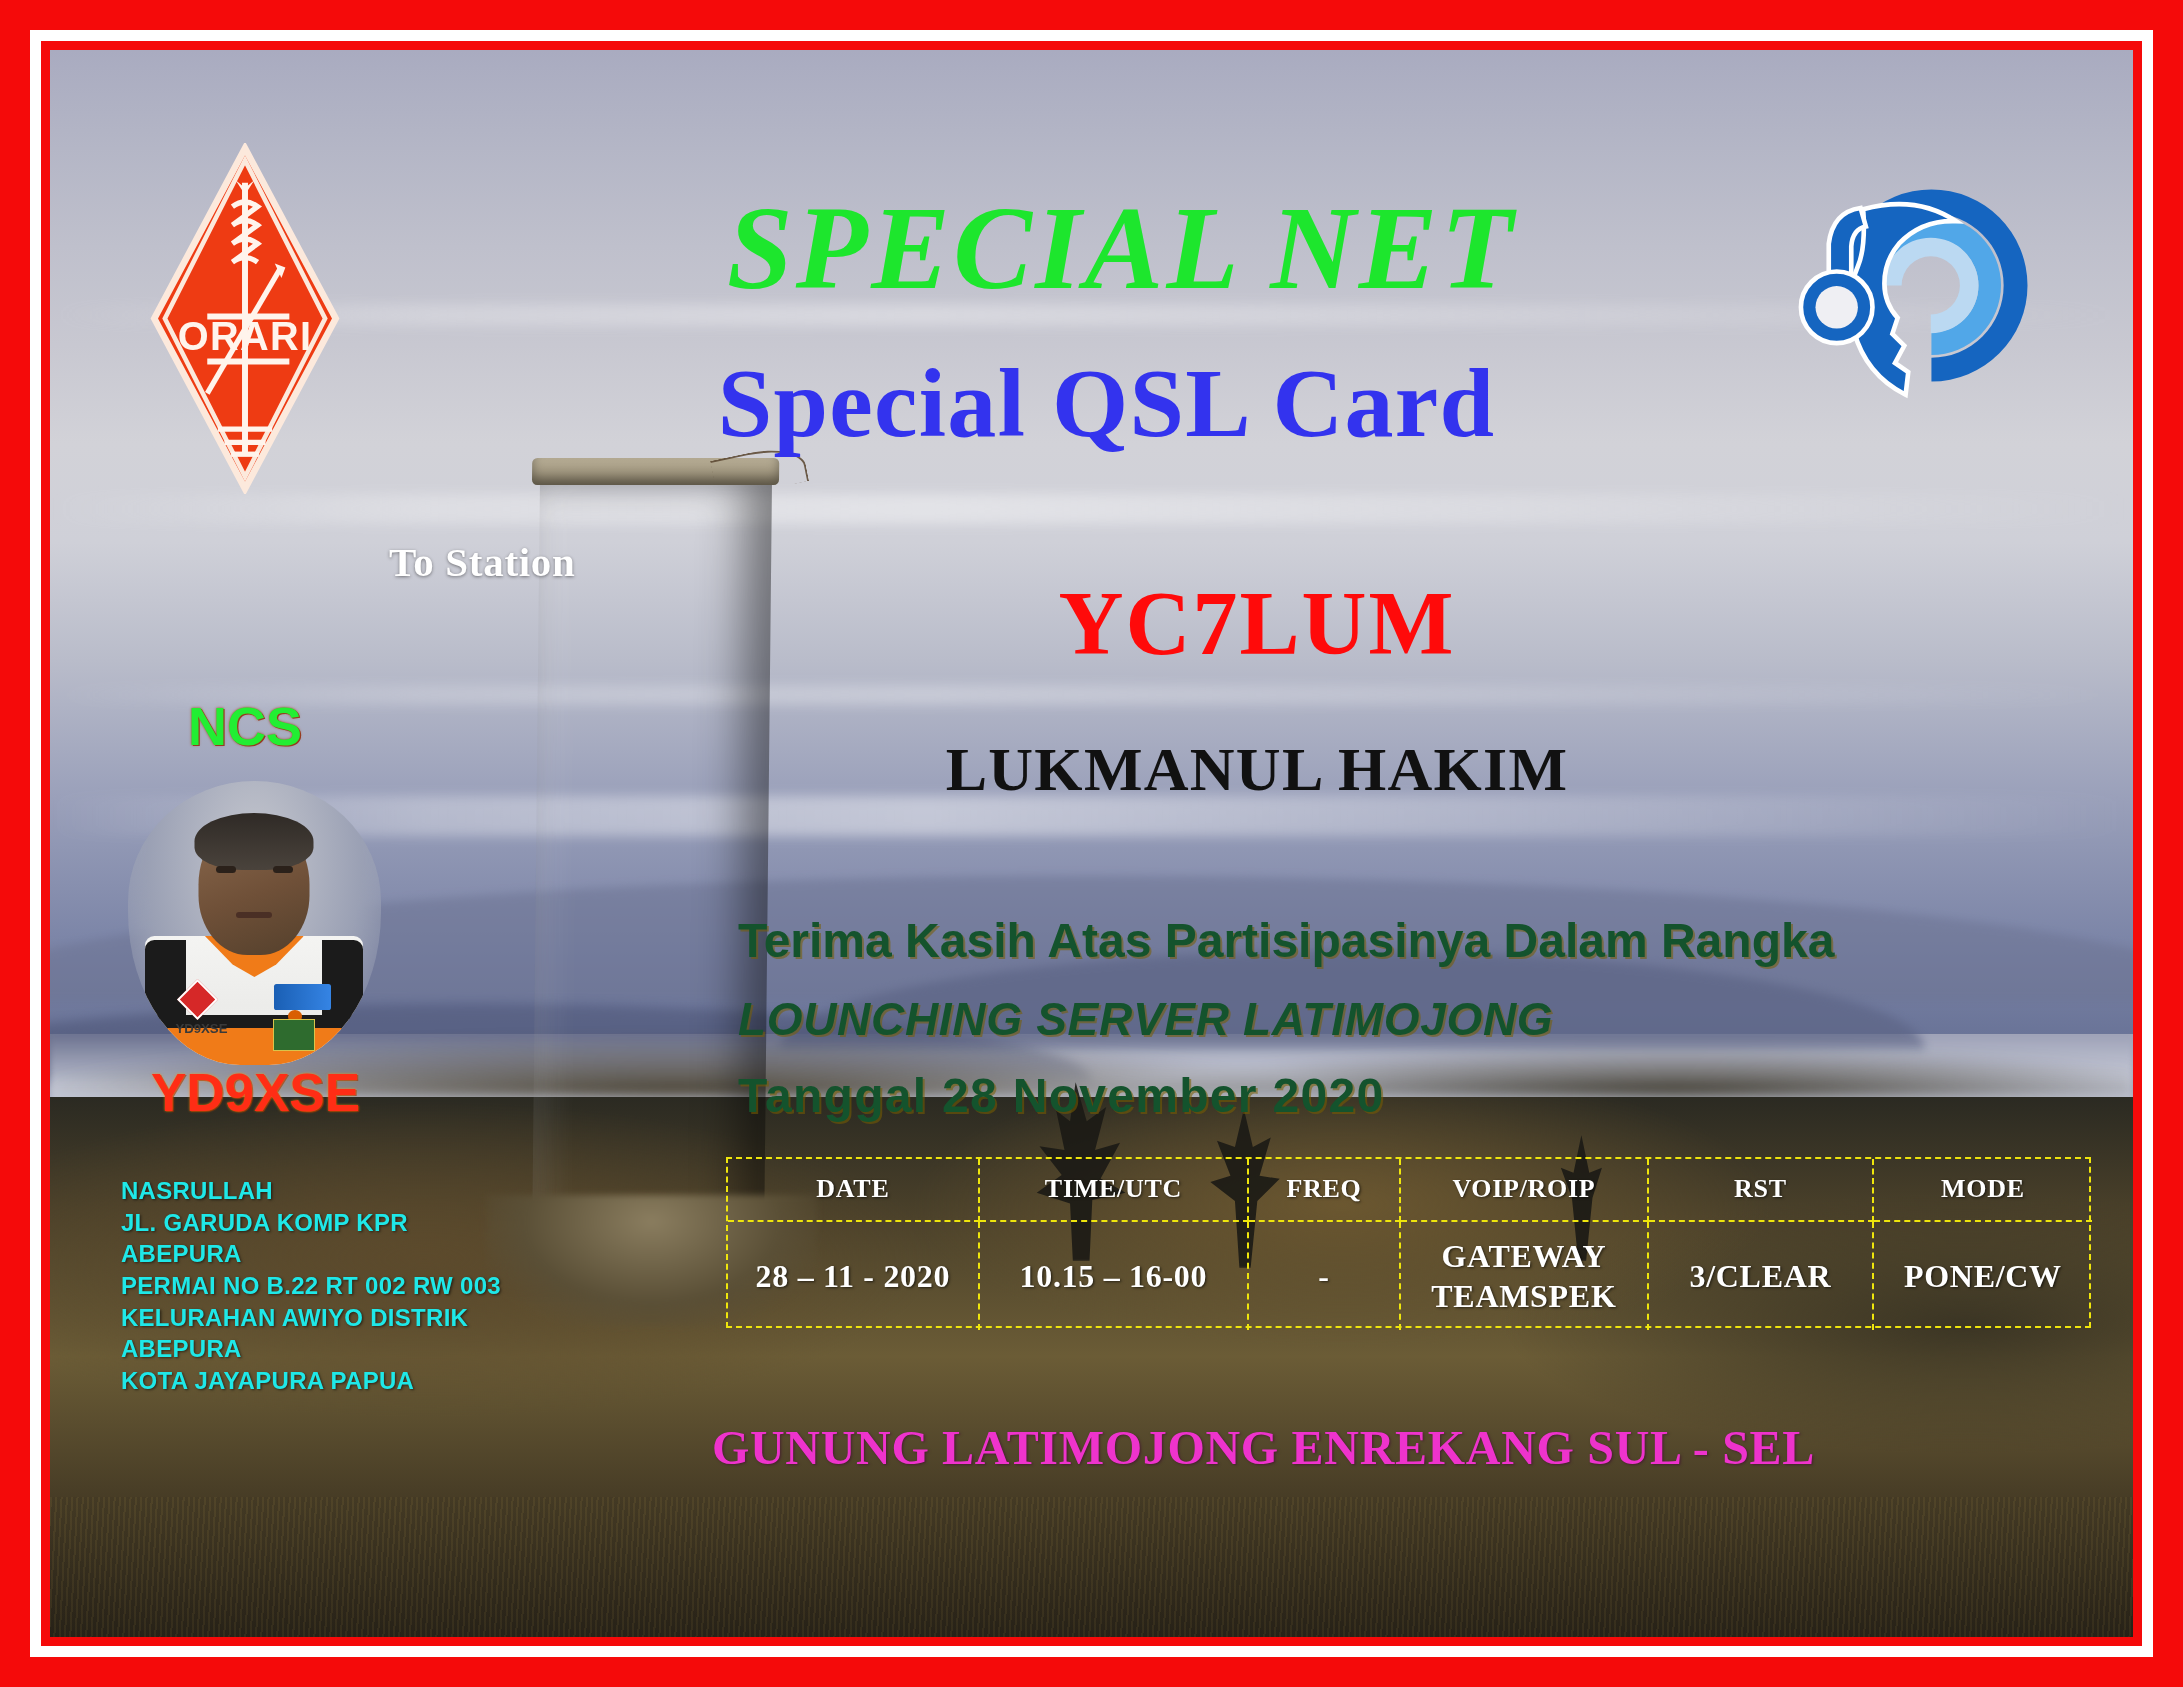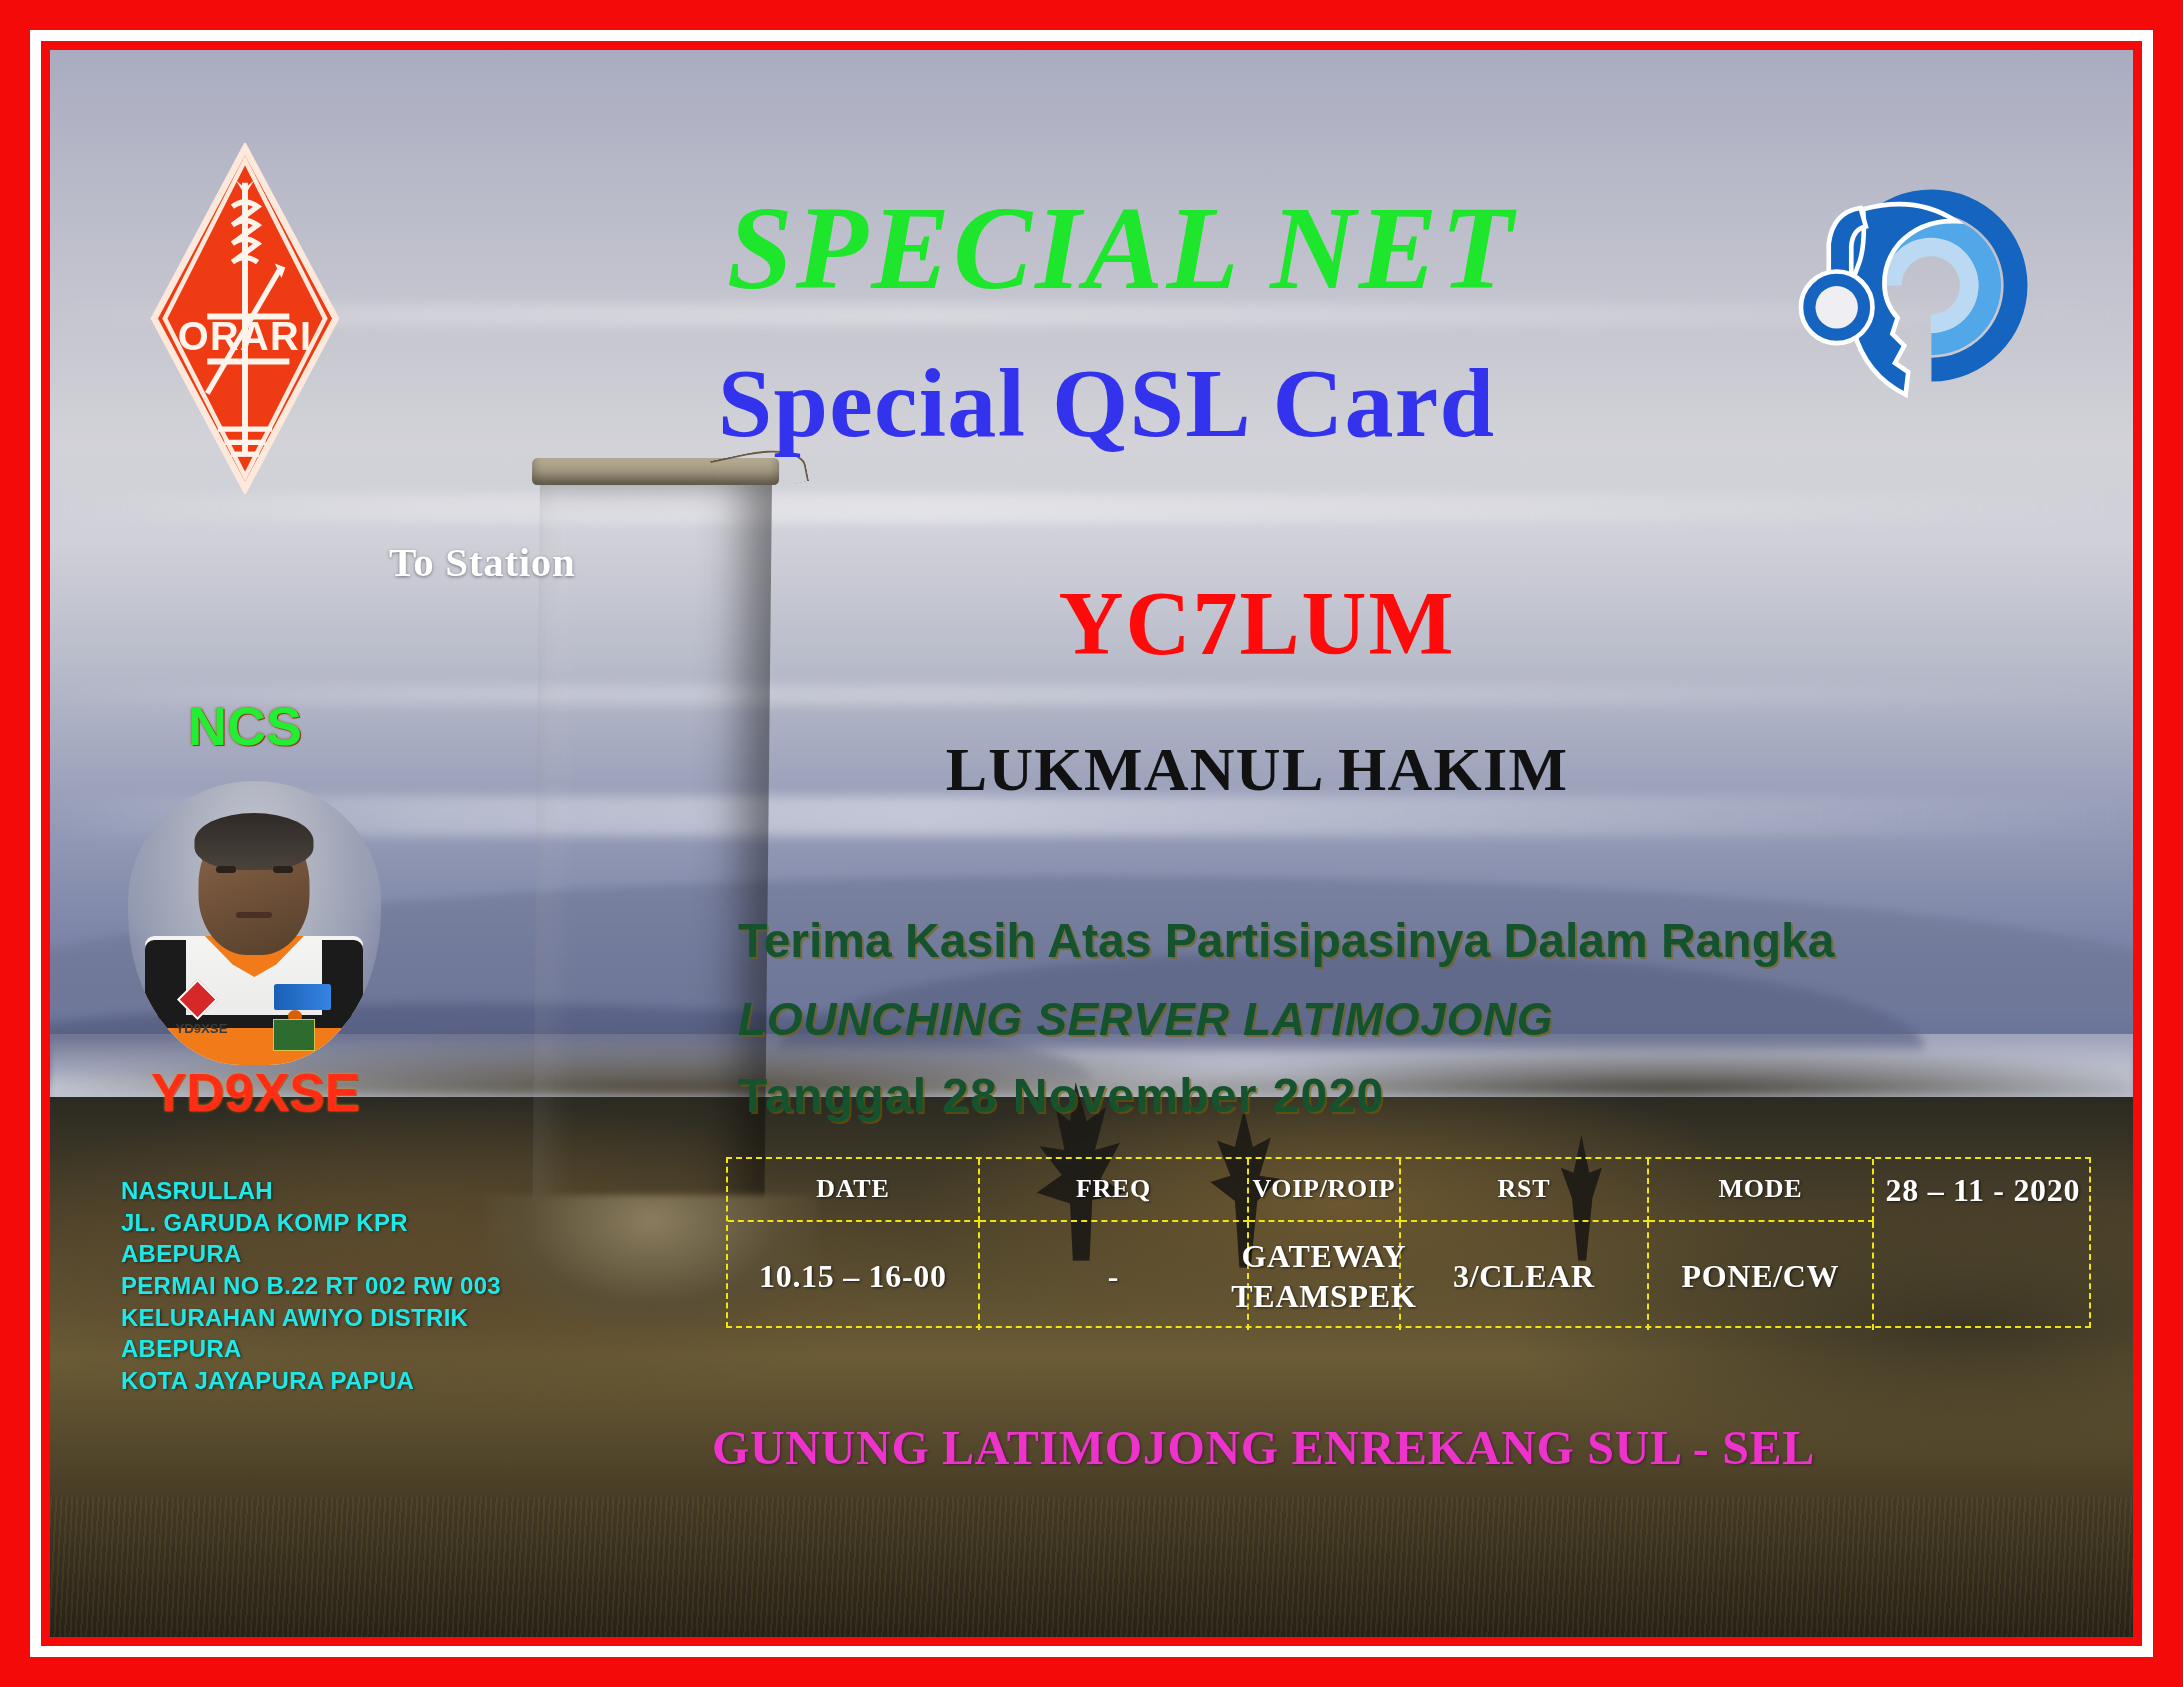--- a/index.html
+++ b/index.html
@@ -439,20 +439,21 @@
          <div>JL. GARUDA KOMP KPR</div>
          <div>ABEPURA</div>
          <div>PERMAI NO B.22 RT 002 RW 003</div>
          <div>KELURAHAN AWIYO DISTRIK</div>
          <div>ABEPURA</div>
          <div>KOTA JAYAPURA PAPUA</div>
        </div>
 
        <div class="qtable">
          <div class="qcell qhead">DATE</div>
+         <div class="qcell qhead">TIME/UTC</div>
          <div class="qcell qhead">FREQ</div>
          <div class="qcell qhead">VOIP/ROIP</div>
          <div class="qcell qhead">RST</div>
          <div class="qcell qhead">MODE</div>
 
          <div class="qcell qbody">28 – 11 - 2020</div>
          <div class="qcell qbody">10.15 – 16-00</div>
          <div class="qcell qbody">-</div>
          <div class="qcell qbody" style="white-space:pre-line">GATEWAY
 TEAMSPEK</div>

